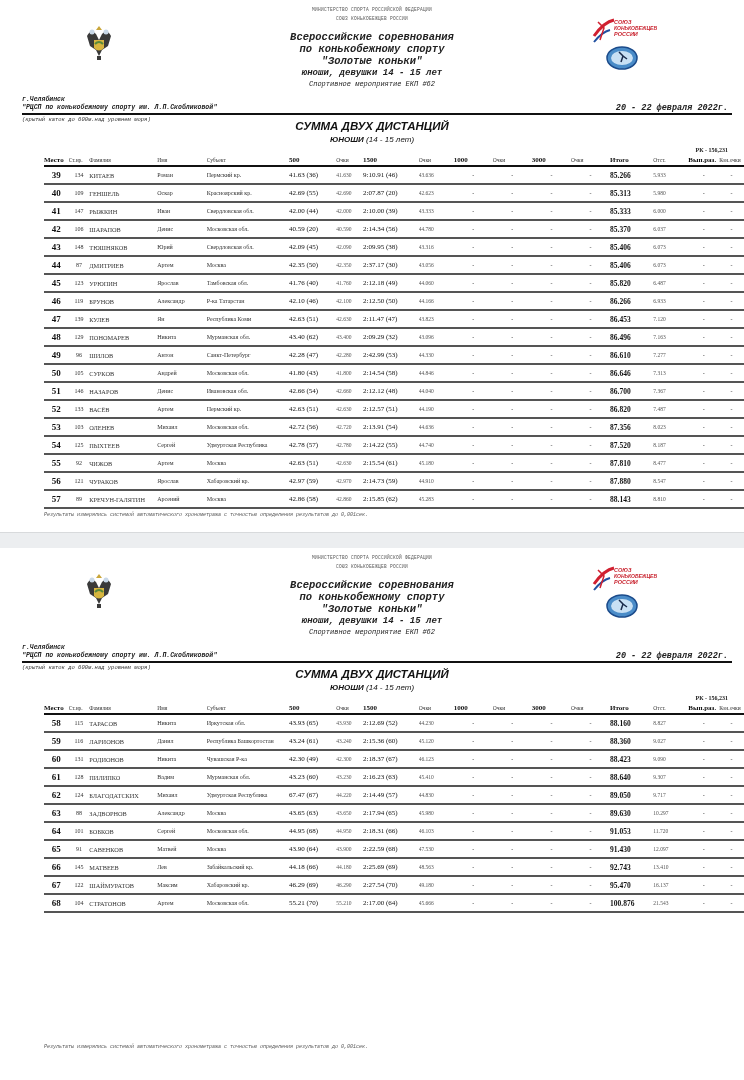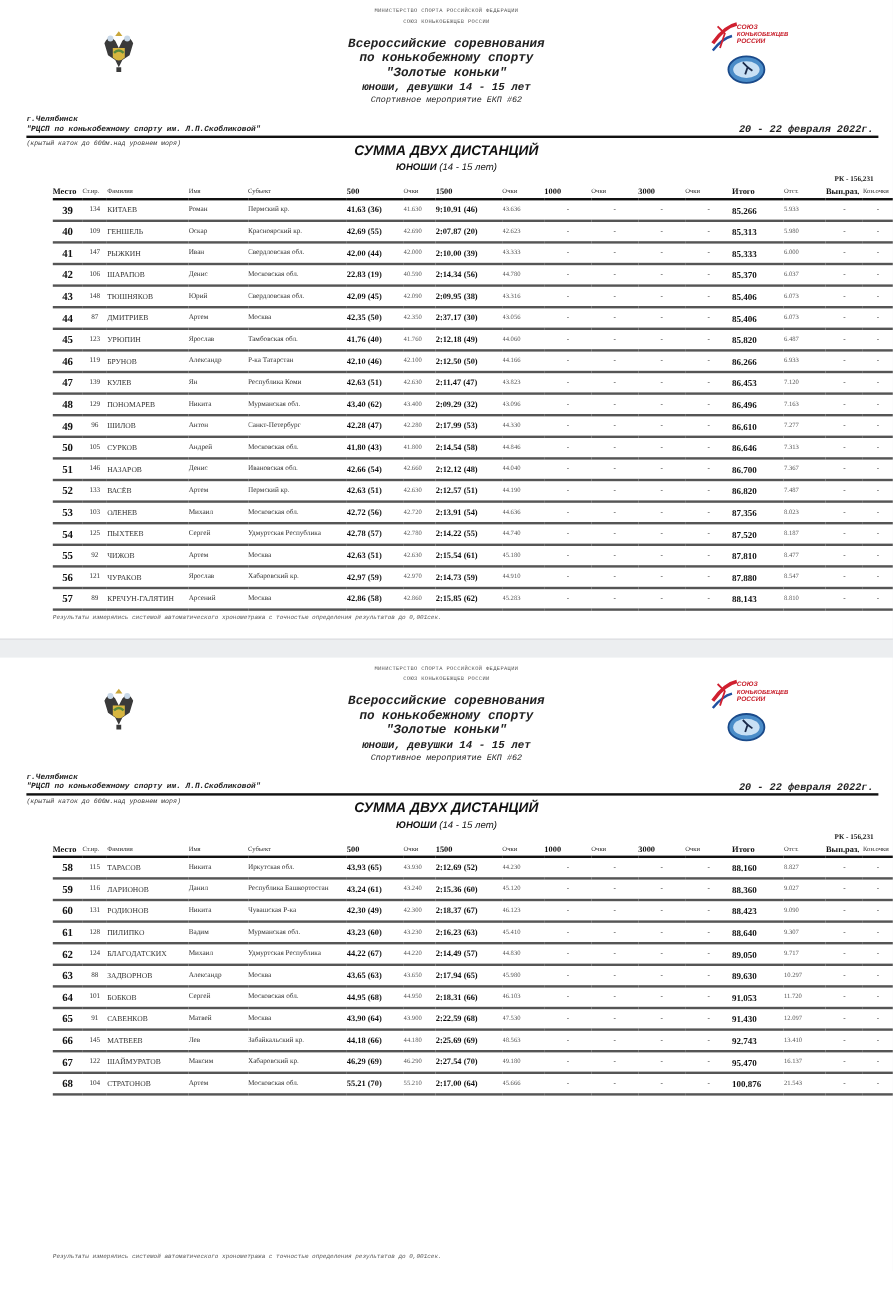--- a/index.html
+++ b/index.html
@@ -25,21 +25,21 @@
   .agetitle b { font-weight:bold; }
   .rk { position:absolute; right:16px; font-size:6px; font-weight:bold; color:#222; }
   table.res { position:absolute; left:44px; width:700px; border-collapse:collapse; table-layout:fixed; }
   table.res th { font-size:5.5px; font-weight:normal; color:#333; text-align:left; padding:0 0 1px 0; border-bottom:2px solid #111; height:9px; white-space:nowrap; }
   table.res th.b { font-weight:bold; font-size:7px; color:#111; }
   table.res td { font-size:6px; color:#333; height:16px; border-bottom:2px solid #555; padding:0; white-space:nowrap; overflow:hidden; vertical-align:middle; }
   td.place { font-weight:bold; font-size:9px !important; color:#111 !important; text-align:center; }
   td.bib { text-align:center; }
   td.surname { font-size:6.3px !important; }
   td.reg { line-height:6.5px; white-space:normal !important; }
-  td.t { font-weight:bold; font-size:7px !important; color:#111 !important; }
+  td.t { font-weight:normal; font-size:7px !important; color:#111 !important; }
   td.pts { font-size:5.5px !important; color:#555 !important; }
   td.dash { text-align:center; }
   td.total { font-weight:bold; font-size:7.5px !important; color:#111 !important; }
   .footer { position:absolute; left:44px; font-family:"Liberation Mono", monospace; font-style:italic; font-size:5px; color:#555; }
 </style>
 </head>
 <body>
 
 <div class="gap"></div>
 
@@ -179,21 +179,21 @@
           <td class="pts">6.000</td>
           <td class="dash">-</td>
           <td class="dash">-</td>
         </tr>
         <tr>
           <td class="place">42</td>
           <td class="bib">106</td>
           <td class="surname">ШАРАПОВ</td>
           <td>Денис</td>
           <td class="reg">Московская обл.</td>
-          <td class="t">22.83 (19)</td>
+          <td class="t">40.59 (20)</td>
           <td class="pts">40.590</td>
           <td class="t">2:14.34 (56)</td>
           <td class="pts">44.780</td>
           <td class="dash">-</td>
           <td class="dash">-</td>
           <td class="dash">-</td>
           <td class="dash">-</td>
           <td class="total">85.370</td>
           <td class="pts">6.037</td>
           <td class="dash">-</td>
@@ -314,21 +314,21 @@
           <td class="dash">-</td>
         </tr>
         <tr>
           <td class="place">49</td>
           <td class="bib">96</td>
           <td class="surname">ШИЛОВ</td>
           <td>Антон</td>
           <td class="reg">Санкт-Петербург</td>
           <td class="t">42.28 (47)</td>
           <td class="pts">42.280</td>
-          <td class="t">2:17.99 (53)</td>
+          <td class="t">2:42.99 (53)</td>
           <td class="pts">44.330</td>
           <td class="dash">-</td>
           <td class="dash">-</td>
           <td class="dash">-</td>
           <td class="dash">-</td>
           <td class="total">86.610</td>
           <td class="pts">7.277</td>
           <td class="dash">-</td>
           <td class="dash">-</td>
         </tr>
@@ -643,21 +643,21 @@
           <td class="pts">9.307</td>
           <td class="dash">-</td>
           <td class="dash">-</td>
         </tr>
         <tr>
           <td class="place">62</td>
           <td class="bib">124</td>
           <td class="surname">БЛАГОДАТСКИХ</td>
           <td>Михаил</td>
           <td class="reg">Удмуртская Республика</td>
-          <td class="t">44.22 (67)</td>
+          <td class="t">67.47 (67)</td>
           <td class="pts">44.220</td>
           <td class="t">2:14.49 (57)</td>
           <td class="pts">44.830</td>
           <td class="dash">-</td>
           <td class="dash">-</td>
           <td class="dash">-</td>
           <td class="dash">-</td>
           <td class="total">89.050</td>
           <td class="pts">9.717</td>
           <td class="dash">-</td>

